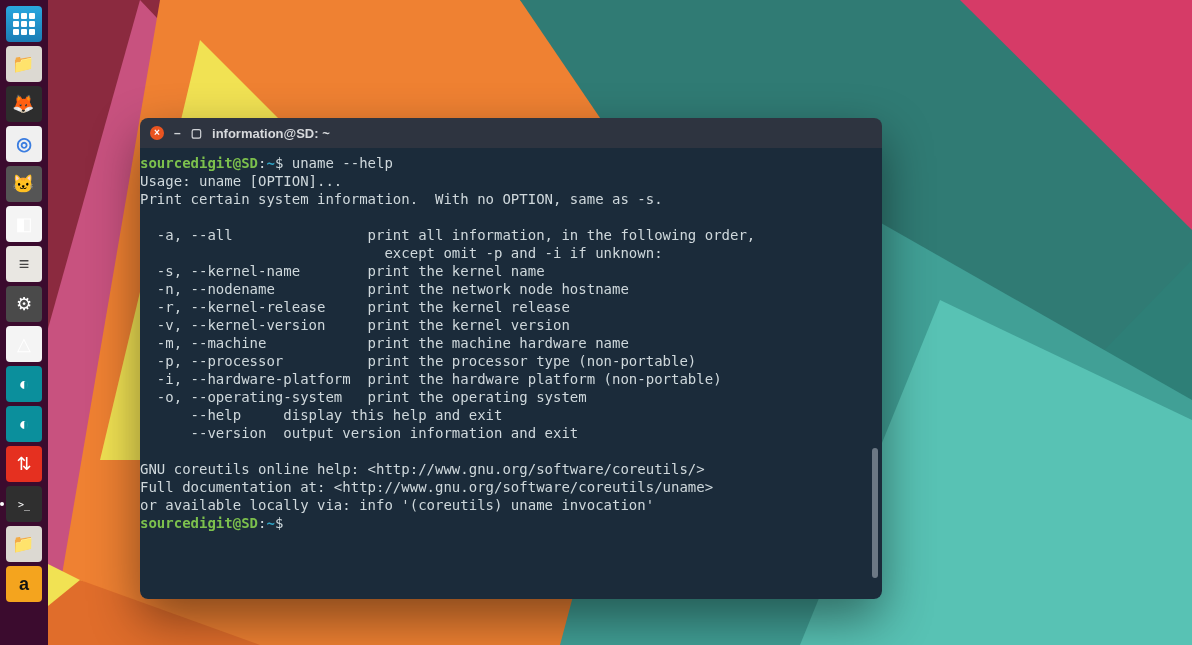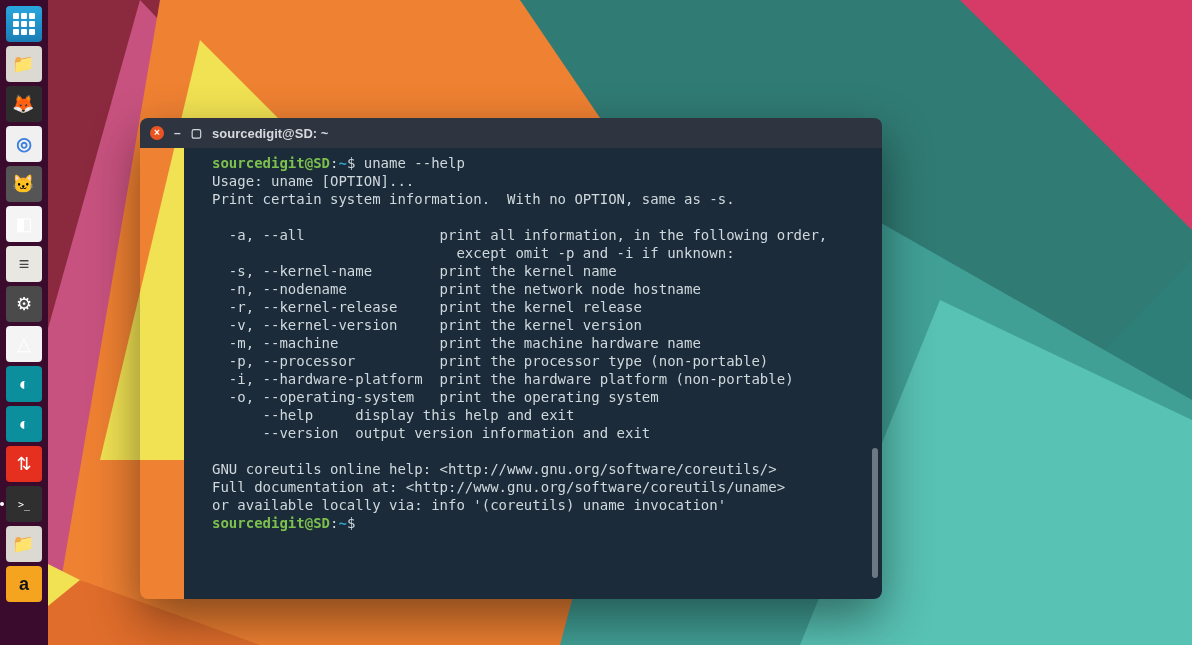--- a/index.html
+++ b/index.html
@@ -111,24 +111,23 @@
     background:#e95420;display:flex;align-items:center;justify-content:center;
     font-size:10px;line-height:1;color:#fff;
   }
   .tb-btn { color:#cfd2d6; font-size:12px; }
 
   .termbody {
     flex:1;
     background:#1b2b3a;
     color:#cfd8dc;
     font: 14px/18px "DejaVu Sans Mono","Liberation Mono",monospace;
-    padding:6px 12px 10px 28px;
+    padding:6px 12px 10px 0;
     position:relative;
     white-space: pre;
-    margin-left: 44px;
   }
   .termbody .user   { color:#7cc04d; font-weight:bold; }
   .termbody .tilde  { color:#2fa5c7; font-weight:bold; }
   .termbody .dollar { color:#cfd8dc; }
   .scrollbar {
     position:absolute;
     right:4px;
     top:0;
     bottom:20px;
     width:6px;
@@ -221,21 +220,21 @@
     </div>
 </div>
 
 <div class="termwin">
   <div class="titlebar">
     <div class="tb-close">
         <span>×</span>
       </div>
     <span class="tb-btn">–</span>
     <span class="tb-btn">▢</span>
-    <span>sourcedigit@SD: ~</span>
+    <span>information@SD: ~</span>
   </div>
   <div class="termbody"><span class="user">sourcedigit@SD</span><span>:</span><span class="tilde">~</span><span class="dollar">$</span> <span>uname --help</span>
 <span>Usage: uname [OPTION]...
 Print certain system information.  With no OPTION, same as -s.
 
   -a, --all                print all information, in the following order,
                              except omit -p and -i if unknown:
   -s, --kernel-name        print the kernel name
   -n, --nodename           print the network node hostname
   -r, --kernel-release     print the kernel release

